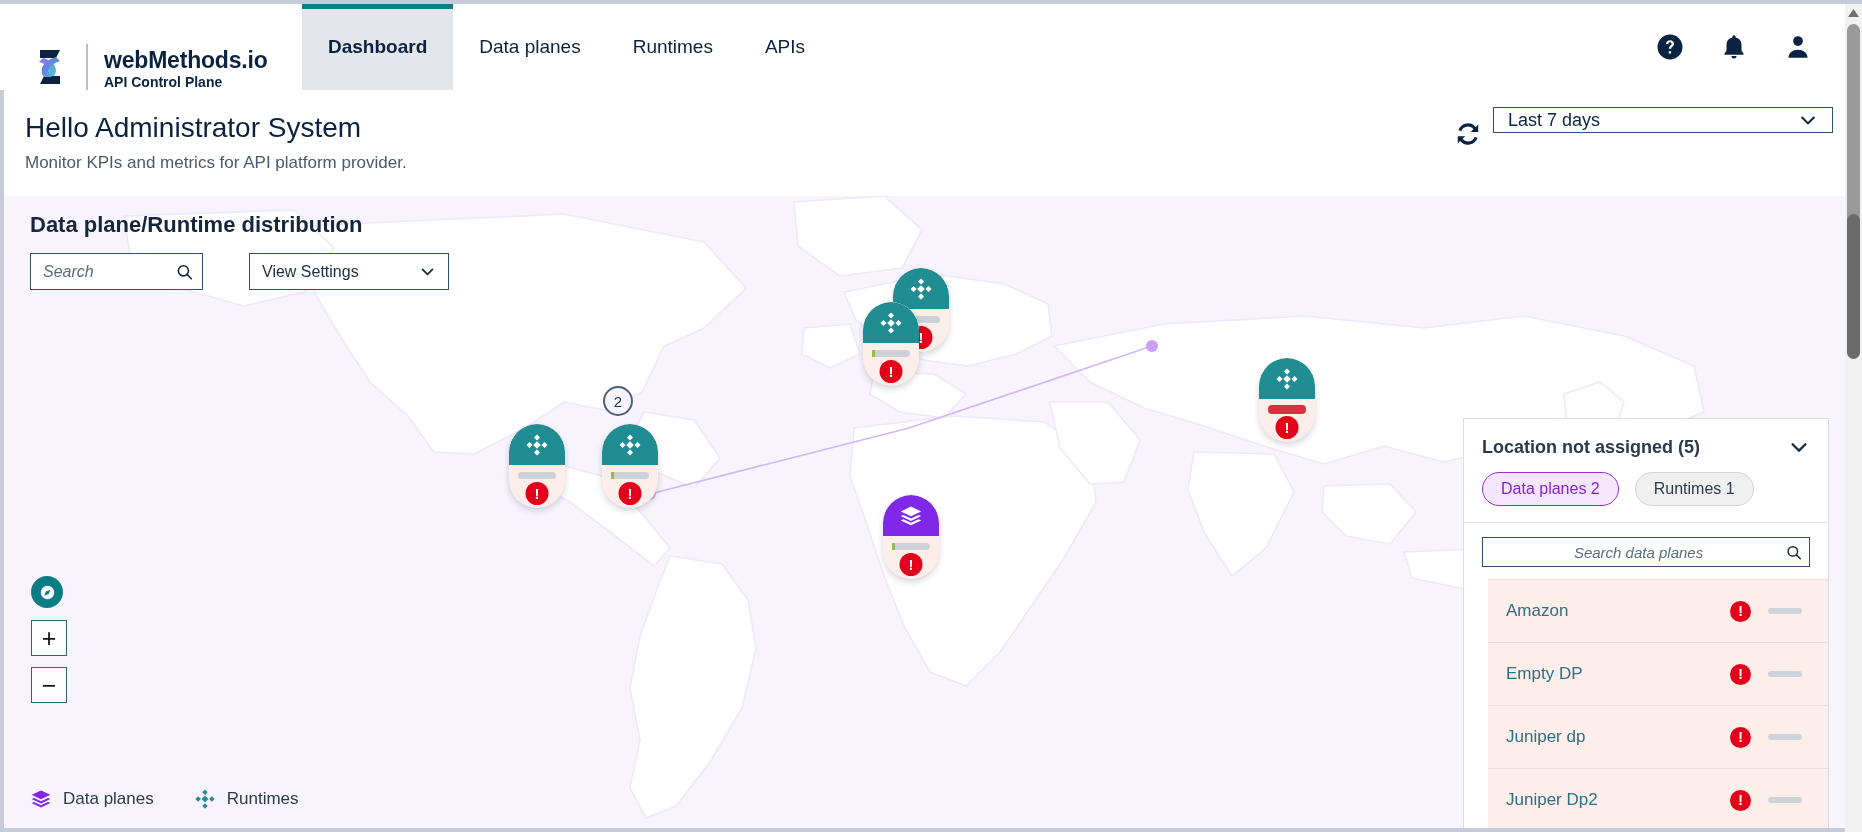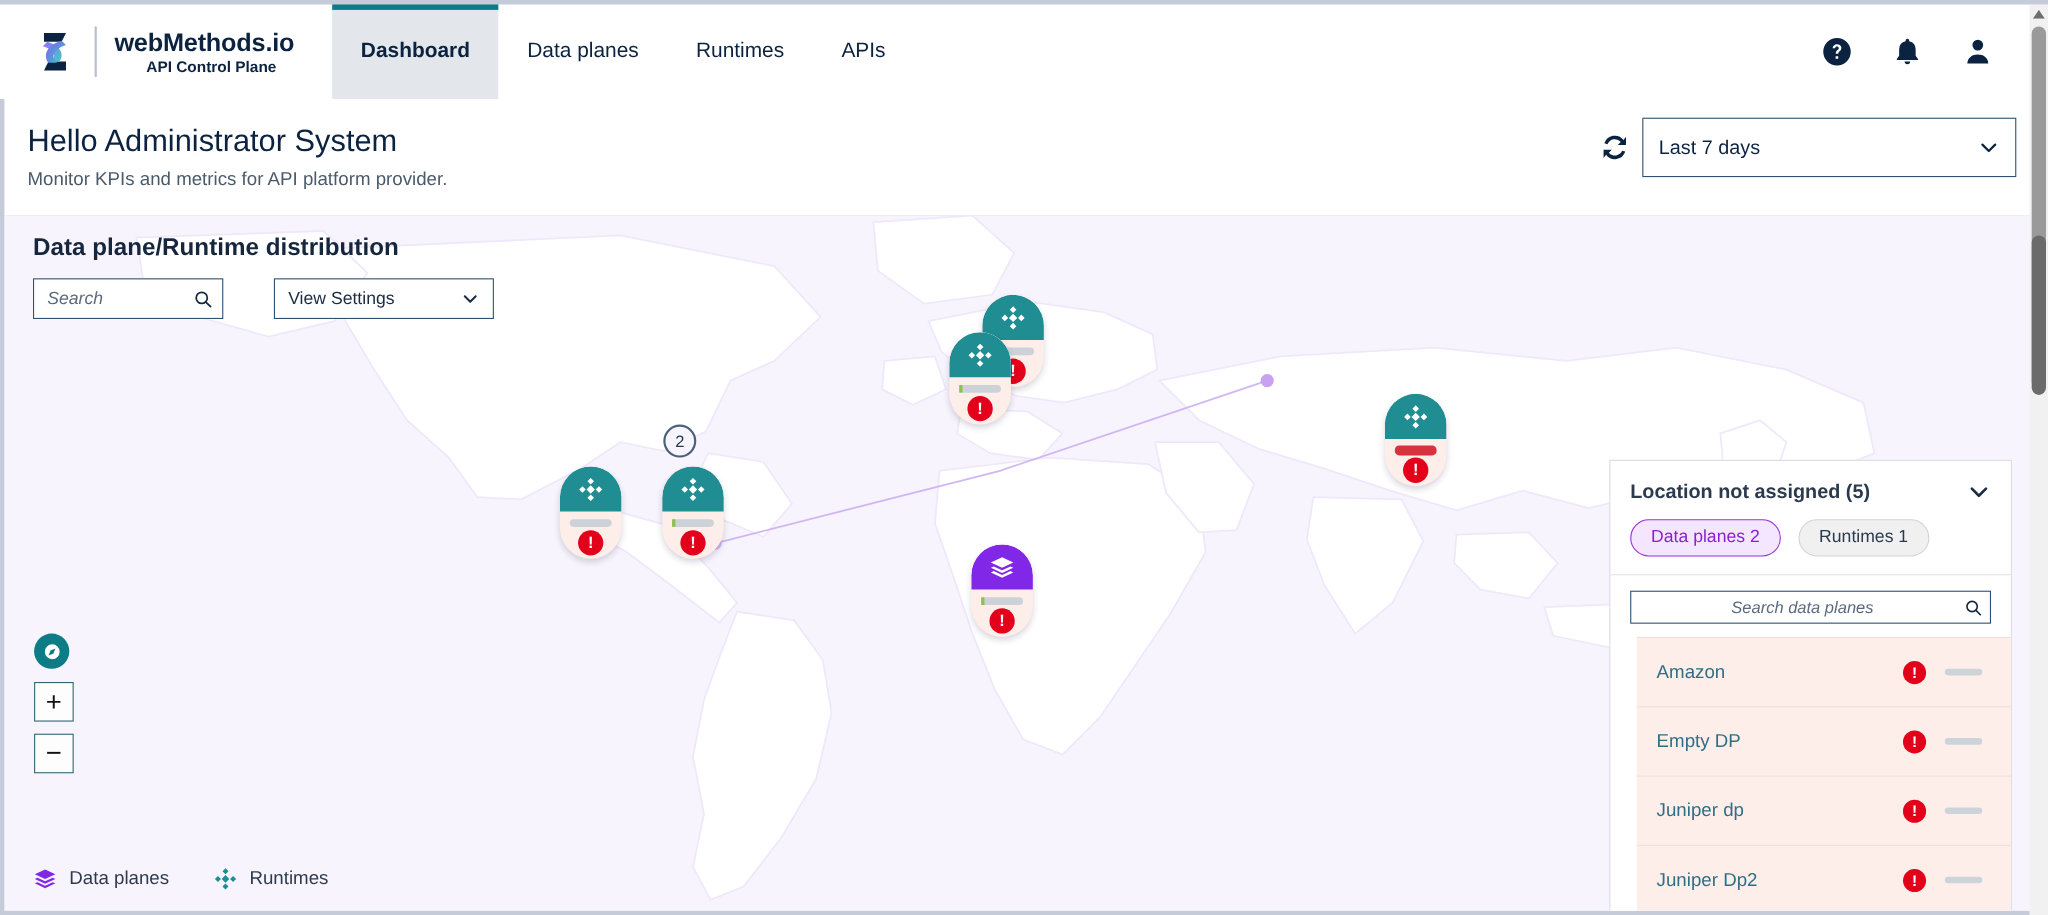--- a/index.html
+++ b/index.html
@@ -11,26 +11,26 @@
   }
   .app { position: relative; width: 1862px; height: 832px; background: #c5cbd9; }
 
   
   .topbar {
     position: absolute; left: 0; top: 4px; width: 1855px; height: 86px;
     background: #ffffff;
     border-top-right-radius: 10px;
     display: flex; align-items: stretch;
   }
-  .brand { display: flex; align-items: center; padding: 0 0 0 30px; width: 302px; }
+  .brand { display: flex; align-items: flex-end; padding: 0 0 0 30px; width: 302px; }
   .logo-mark { width: 40px; height: 46px; position: relative; flex: 0 0 auto; }
   .brand-divider { width: 2px; height: 46px; background: #b9bfd0; margin: 0 16px 0 16px; }
   .brand-text { line-height: 1.05; }
   .brand-title { font-size: 23px; font-weight: bold; color: #0b2340; letter-spacing: -.2px; }
-  .brand-sub { font-size: 14px; font-weight: bold; color: #0b2340; margin-top: 3px; margin-left: 29px; }
+  .brand-sub { font-size: 14px; font-weight: bold; color: #0b2340; margin-top: 3px; }
 
   .navtabs { display: flex; align-items: stretch; }
   .navtab {
     position: relative; display: flex; align-items: center; justify-content: center;
     padding: 0 26px; font-size: 19px; color: #0b2340; cursor: pointer;
     background: transparent;
   }
   .navtab.active { background: #e3e6ea; }
   .navtab.active::before {
     content: ""; position: absolute; left: 0; right: 0; top: 0; height: 5px; background: #0c7c86;
@@ -42,21 +42,21 @@
 
   
   .pagehead { position: absolute; left: 4px; top: 90px; width: 1851px; height: 106px; background: #fff; }
   .page-title { position: absolute; left: 21px; top: 22px; font-size: 28px; color: #0b2340; }
   .page-sub { position: absolute; left: 21px; top: 63px; font-size: 17px; color: #4b5a6b; }
 
   .refresh-btn {
     position: absolute; right: 370px; top: 27px; width: 34px; height: 34px; cursor: pointer; color: #0b2340;
   }
   .range-select {
-    position: absolute; right: 22px; top: 17px; width: 340px; height: 54px;
+    position: absolute; right: 22px; top: 17px; width: 340px; height: 26px;
     border: 1px solid #2f5070; background: #fff; display: flex; align-items: center;
     padding: 0 14px; cursor: pointer;
   }
   .range-value { font-size: 18px; color: #0b2340; }
   .range-caret { margin-left: auto; color: #0b2340; }
 
   
   .mappanel {
     position: absolute; left: 4px; top: 196px; width: 1851px; height: 632px;
     background: #f7f4fd; overflow: hidden;

